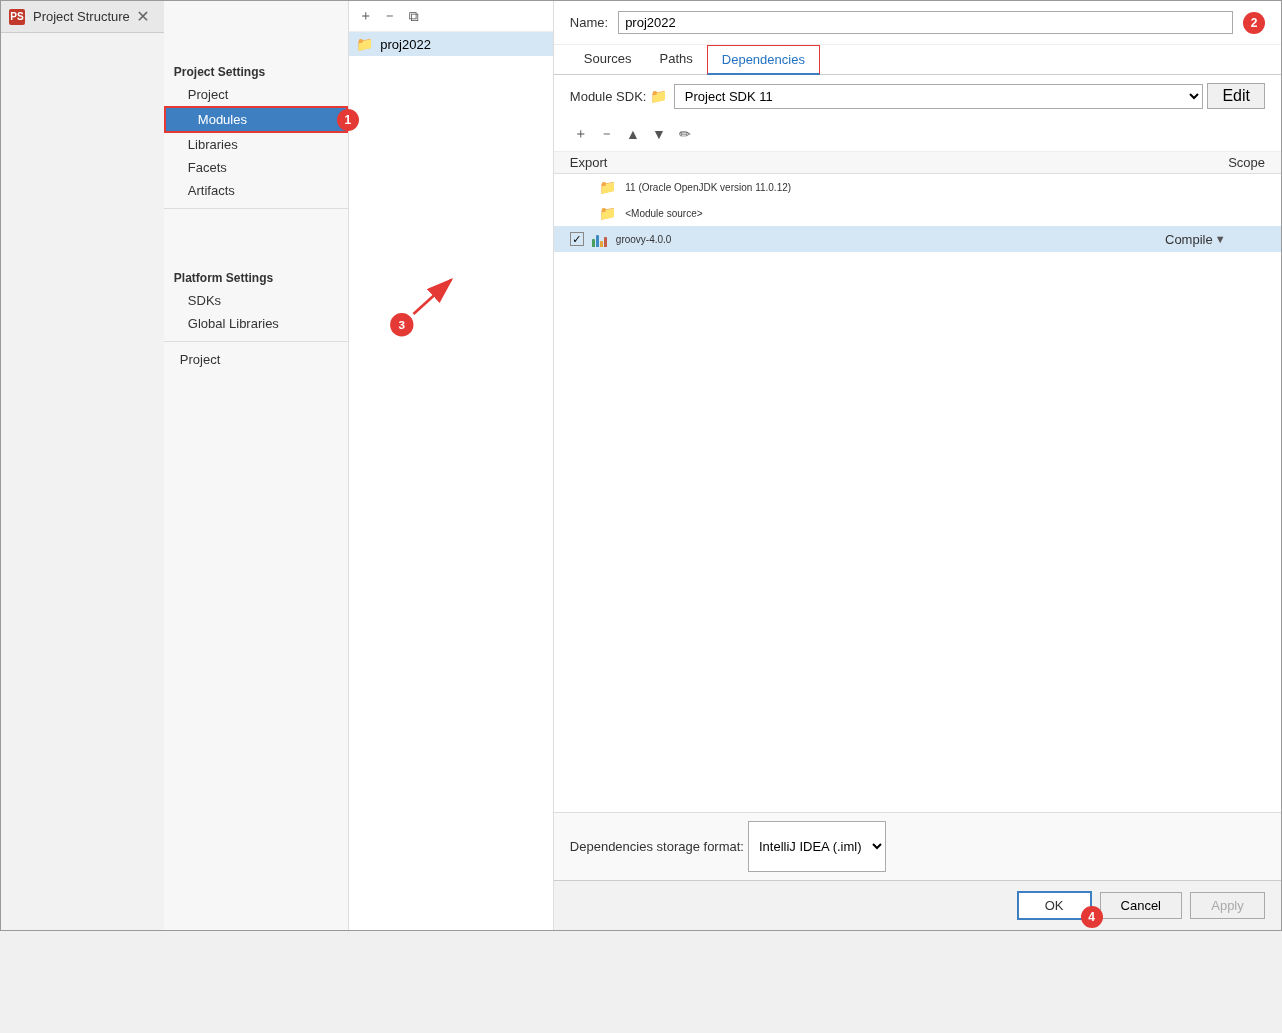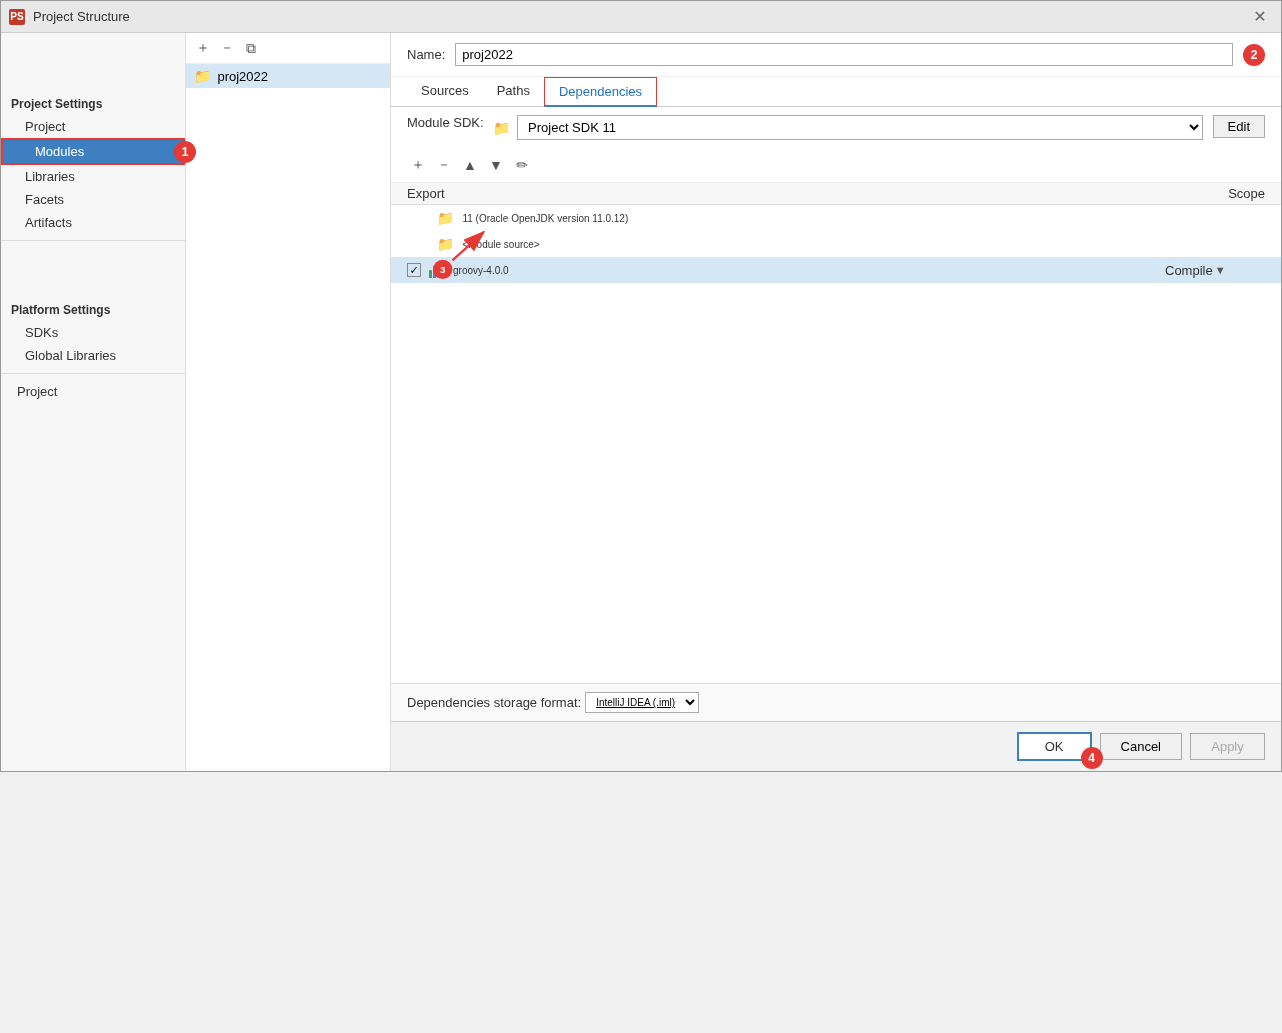--- a/index.html
+++ b/index.html
@@ -1,24 +1,24 @@
 <!DOCTYPE html>
 <html><head>
   <meta charset="utf-8">
   <style>
     * { box-sizing: border-box; margin: 0; padding: 0; }
     body { font-family: 'Segoe UI', Arial, sans-serif; font-size: 13px; background: #f0f0f0; }
 
     .window {
       width: 1282px;
-      height: 772px;
+      height: 931px;
       background: #f2f2f2;
       border: 1px solid #999;
       display: flex;
-      flex-direction: column;
+      flex-direction: row;
       position: relative;
     }
 
     .title-bar {
       background: #e8e8e8;
       height: 32px;
       display: flex;
       align-items: center;
       padding: 0 8px;
       border-bottom: 1px solid #ccc;
@@ -179,23 +179,23 @@
     }
     .dtb {
       width: 22px; height: 22px;
       display: flex; align-items: center; justify-content: center;
       cursor: pointer; color: #555; border: none; background: transparent;
       font-size: 14px;
     }
 
     .sdk-row {
       display: flex;
-      align-items: flex-start;
+      align-items: center;
       padding: 8px 16px;
-      gap: 10px;
+      gap: 4px;
       flex-shrink: 0;
     }
     .sdk-label { font-size: 13px; color: #333; }
     .sdk-select-container {
       display: flex;
       align-items: center;
       flex: 1;
       gap: 6px;
     }
     .sdk-select {
@@ -204,21 +204,21 @@
       border: 1px solid #aaa;
       font-size: 13px;
       background: #fff;
       cursor: pointer;
     }
     .edit-btn {
       padding: 3px 14px;
       border: 1px solid #aaa;
       background: #f0f0f0;
       cursor: pointer;
-      font-size: 13px;
+      font-size: 16px;
     }
 
     .dep-table-header {
       display: flex;
       padding: 3px 16px;
       border-bottom: 1px solid #ddd;
       background: #f7f7f7;
       flex-shrink: 0;
     }
     .dep-header-export { flex: 1; font-size: 13px; color: #333; }
@@ -280,26 +280,25 @@
       border-top: 1px solid #ddd;
       padding: 8px 16px;
       display: flex;
       align-items: center;
       gap: 4px;
       flex-shrink: 0;
       background: #f9f9f9;
     }
     .storage-label { font-size: 13px; color: #333; }
     .storage-select {
-      padding: 3px 6px;
+      padding: 16px 6px;
       border: 1px solid #aaa;
-      font-size: 10px;
+      font-size: 13px;
       background: #fff;
       cursor: pointer;
-      text-decoration: underline;
     }
 
     .footer-buttons {
       border-top: 1px solid #ccc;
       padding: 10px 16px;
       display: flex;
       justify-content: flex-end;
       align-items: center;
       gap: 8px;
       background: #f2f2f2;

